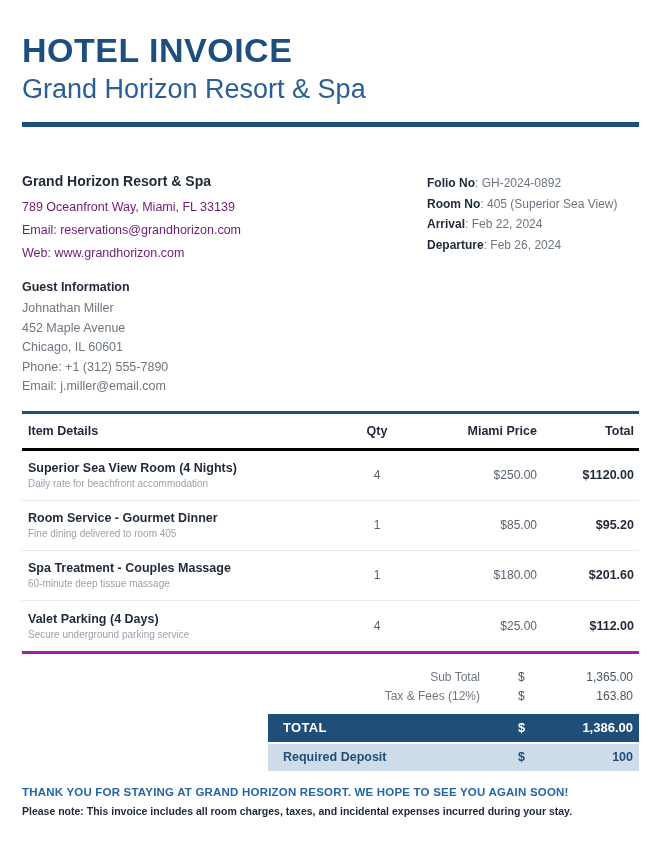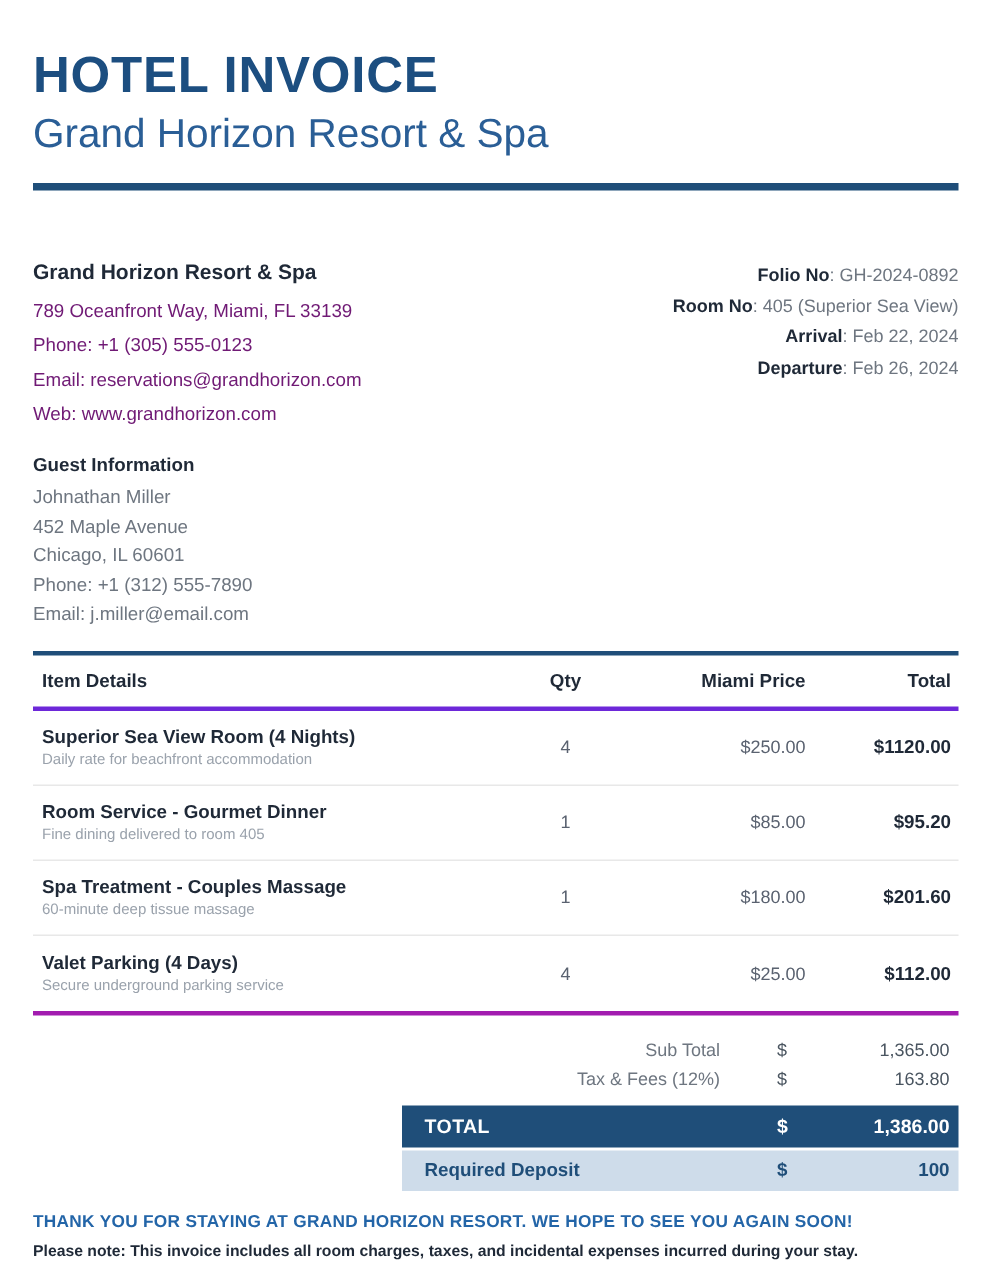--- a/index.html
+++ b/index.html
@@ -16,33 +16,33 @@
   .subtitle { margin-top:8px; font-size:27px; line-height:1.05; font-weight:400;
               color:#2A5E96; }
   .header-rule { margin-top:19px; height:5px; background:#1F4E79; }
 
   
   .info-section { display:flex; justify-content:space-between; margin-top:46px; }
   .hotel-block { width:350px; }
   .hotel-name { font-size:14px; font-weight:700; color:#1F2937; margin-bottom:7px; }
   .contact-line { font-size:12.5px; color:#701a75; line-height:23px; }
   .folio-block { width:236px; padding-top:3px; }
-  .folio-row { display:flex; justify-content:flex-end; height:20.5px; align-items:flex-start; }
+  .folio-row { display:flex; justify-content:flex-start; height:20.5px; align-items:flex-start;margin-left:24px; }
   .folio-label { font-size:12px; font-weight:700; color:#1F2937; }
   .folio-value { font-size:12px; color:#6E7680; text-align:right; }
 
   
   .guest-block { margin-top:15px; }
   .guest-heading { font-size:12.5px; font-weight:700; color:#1F2937; margin-bottom:5px; }
   .guest-line { font-size:12.5px; color:#6E7680; line-height:19.5px; }
 
   
   .items-table { margin-top:14px; }
   .grid-cols { display:grid; grid-template-columns:300px 110px 105px 102px; }
-  .items-header { border-top:3px solid #1F4E79; border-bottom:3px solid #6d28d9;
+  .items-header { border-top:3px solid #1F4E79; border-bottom:3px solid #000000;
                   padding:10px 0; }
   .items-header .col { font-size:12.5px; font-weight:700; color:#1F2937; }
   .col-item { padding-left:6px; text-align:left; }
   .col-qty { text-align:center; }
   .col-unit { text-align:right; }
   .col-total { text-align:right; padding-right:5px; }
   .items-body { border-bottom:3px solid #a21caf; }
   .item-row { padding:9px 0; border-bottom:1px solid #E8E8E8; align-items:center; min-height:50px; }
   .item-row:last-child { border-bottom:none; }
   .item-name { font-size:12.5px; font-weight:700; color:#1F2937; padding-left:6px; }
@@ -79,21 +79,20 @@
 <div class="page">
 
   <div class="title">HOTEL INVOICE</div>
   <div class="subtitle">Grand Horizon Resort &amp; Spa</div>
   <div class="header-rule"></div>
 
   <div class="info-section">
     <div class="hotel-block">
       <div class="hotel-name">Grand Horizon Resort &amp; Spa</div>
       <div class="contact-line">789 Oceanfront Way, Miami, FL 33139</div>
-      <div class="contact-line">Phone: +1 (305) 555-0123</div>
       <div class="contact-line">Email: reservations@grandhorizon.com</div>
       <div class="contact-line">Web: www.grandhorizon.com</div>
     </div>
     <div class="folio-block">
       <div class="folio-row">
         <span class="folio-label">Folio No</span>
         <span class="folio-value">: GH-2024-0892</span>
       </div>
       <div class="folio-row">
         <span class="folio-label">Room No</span>

